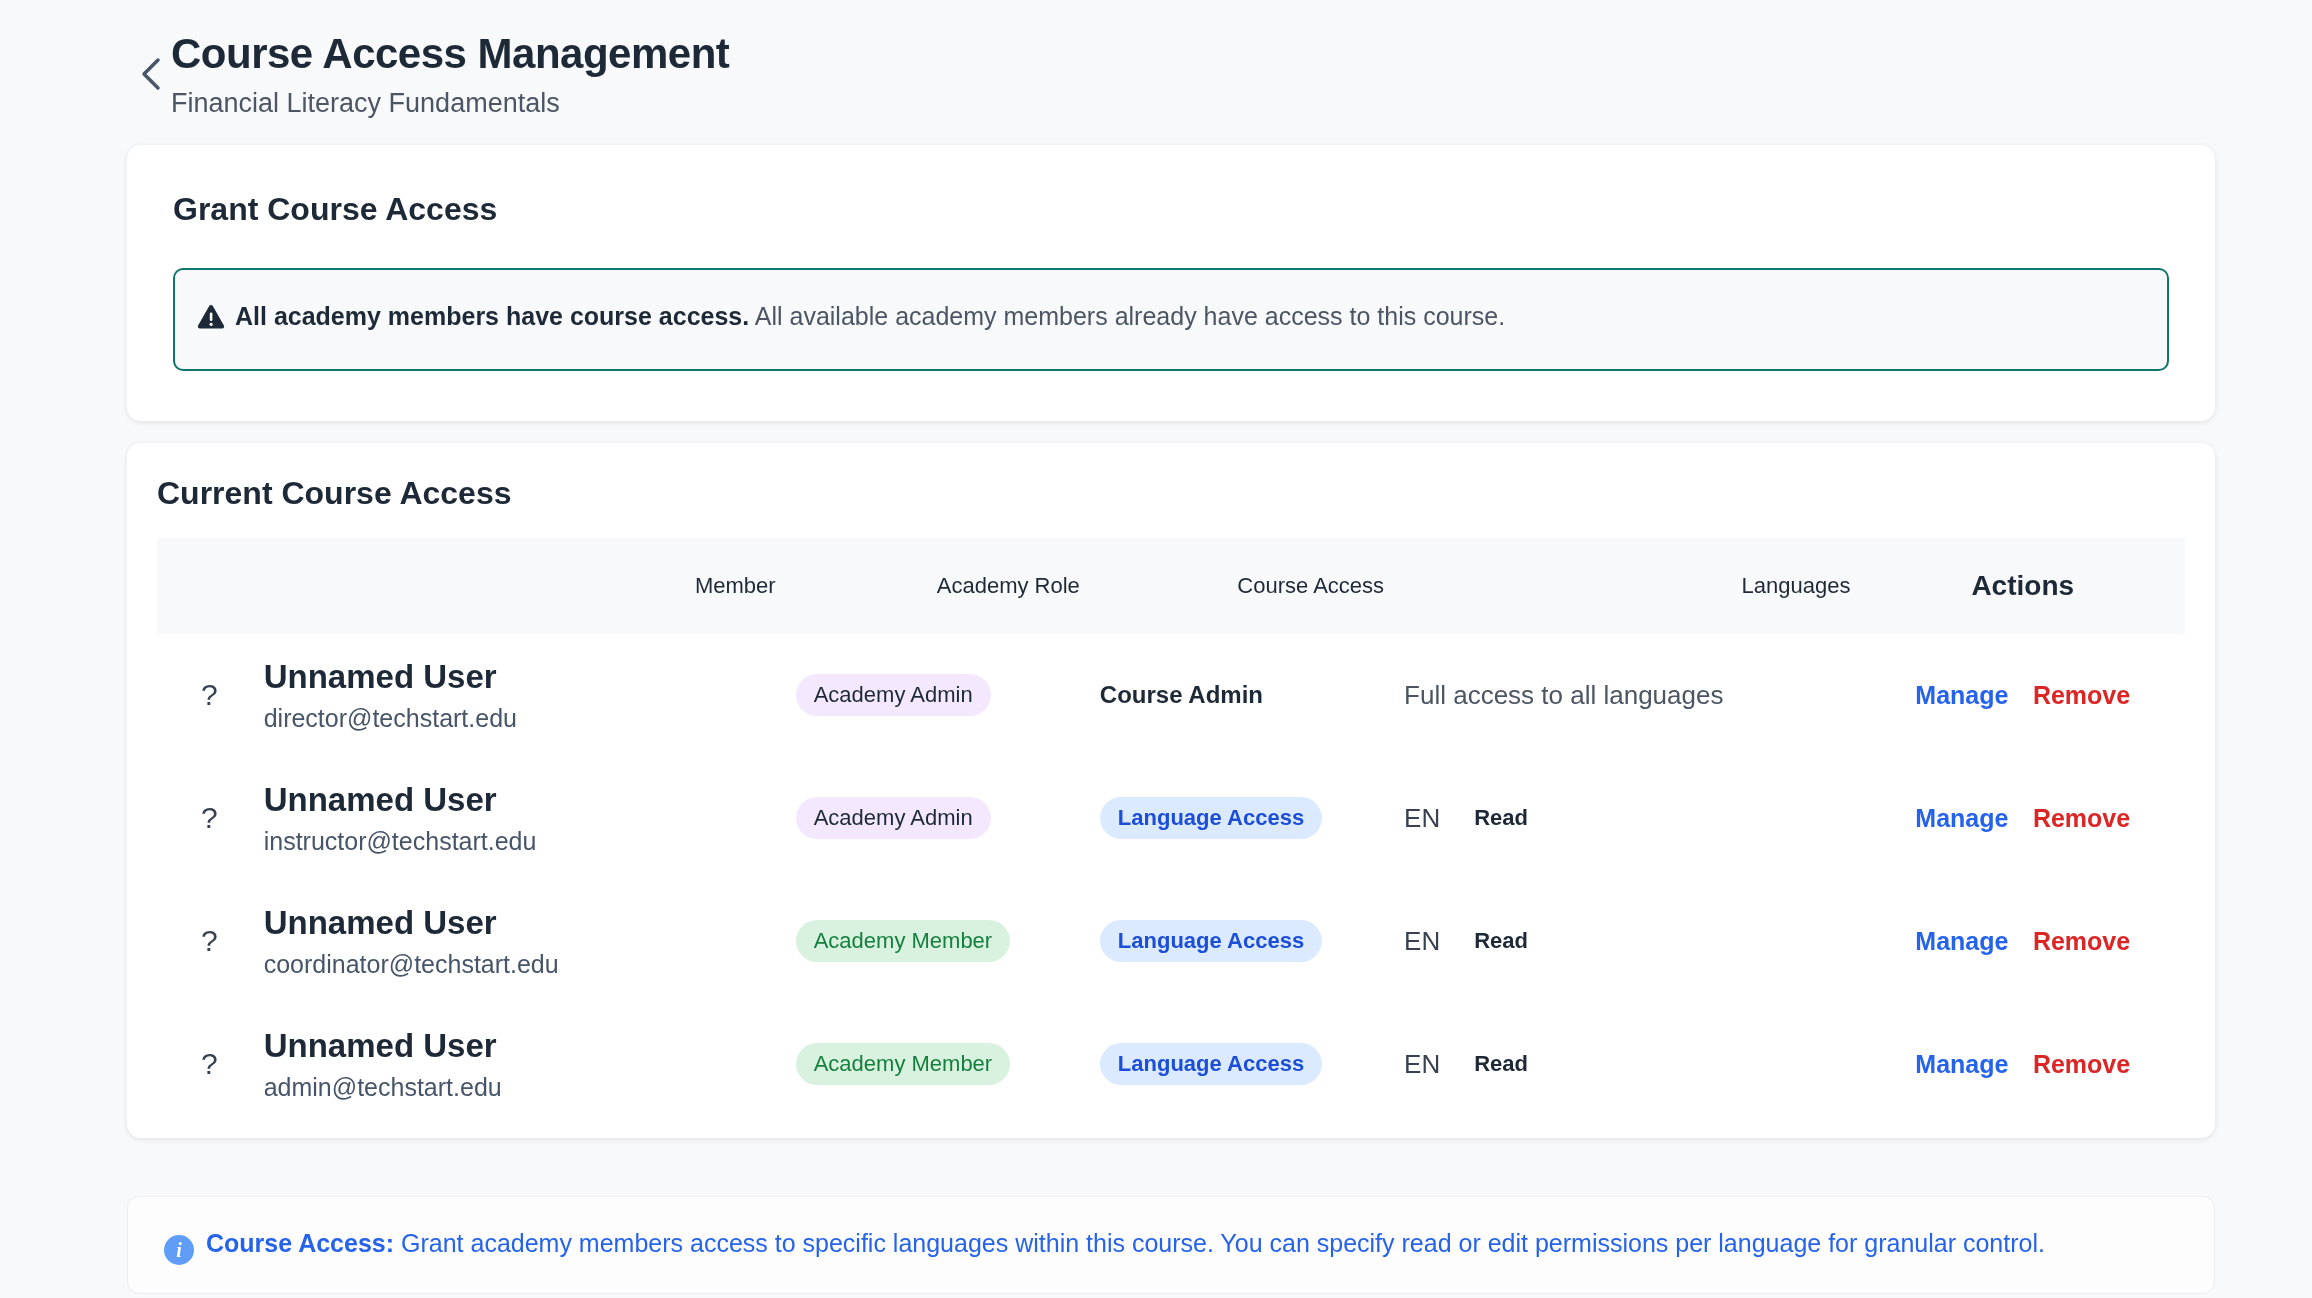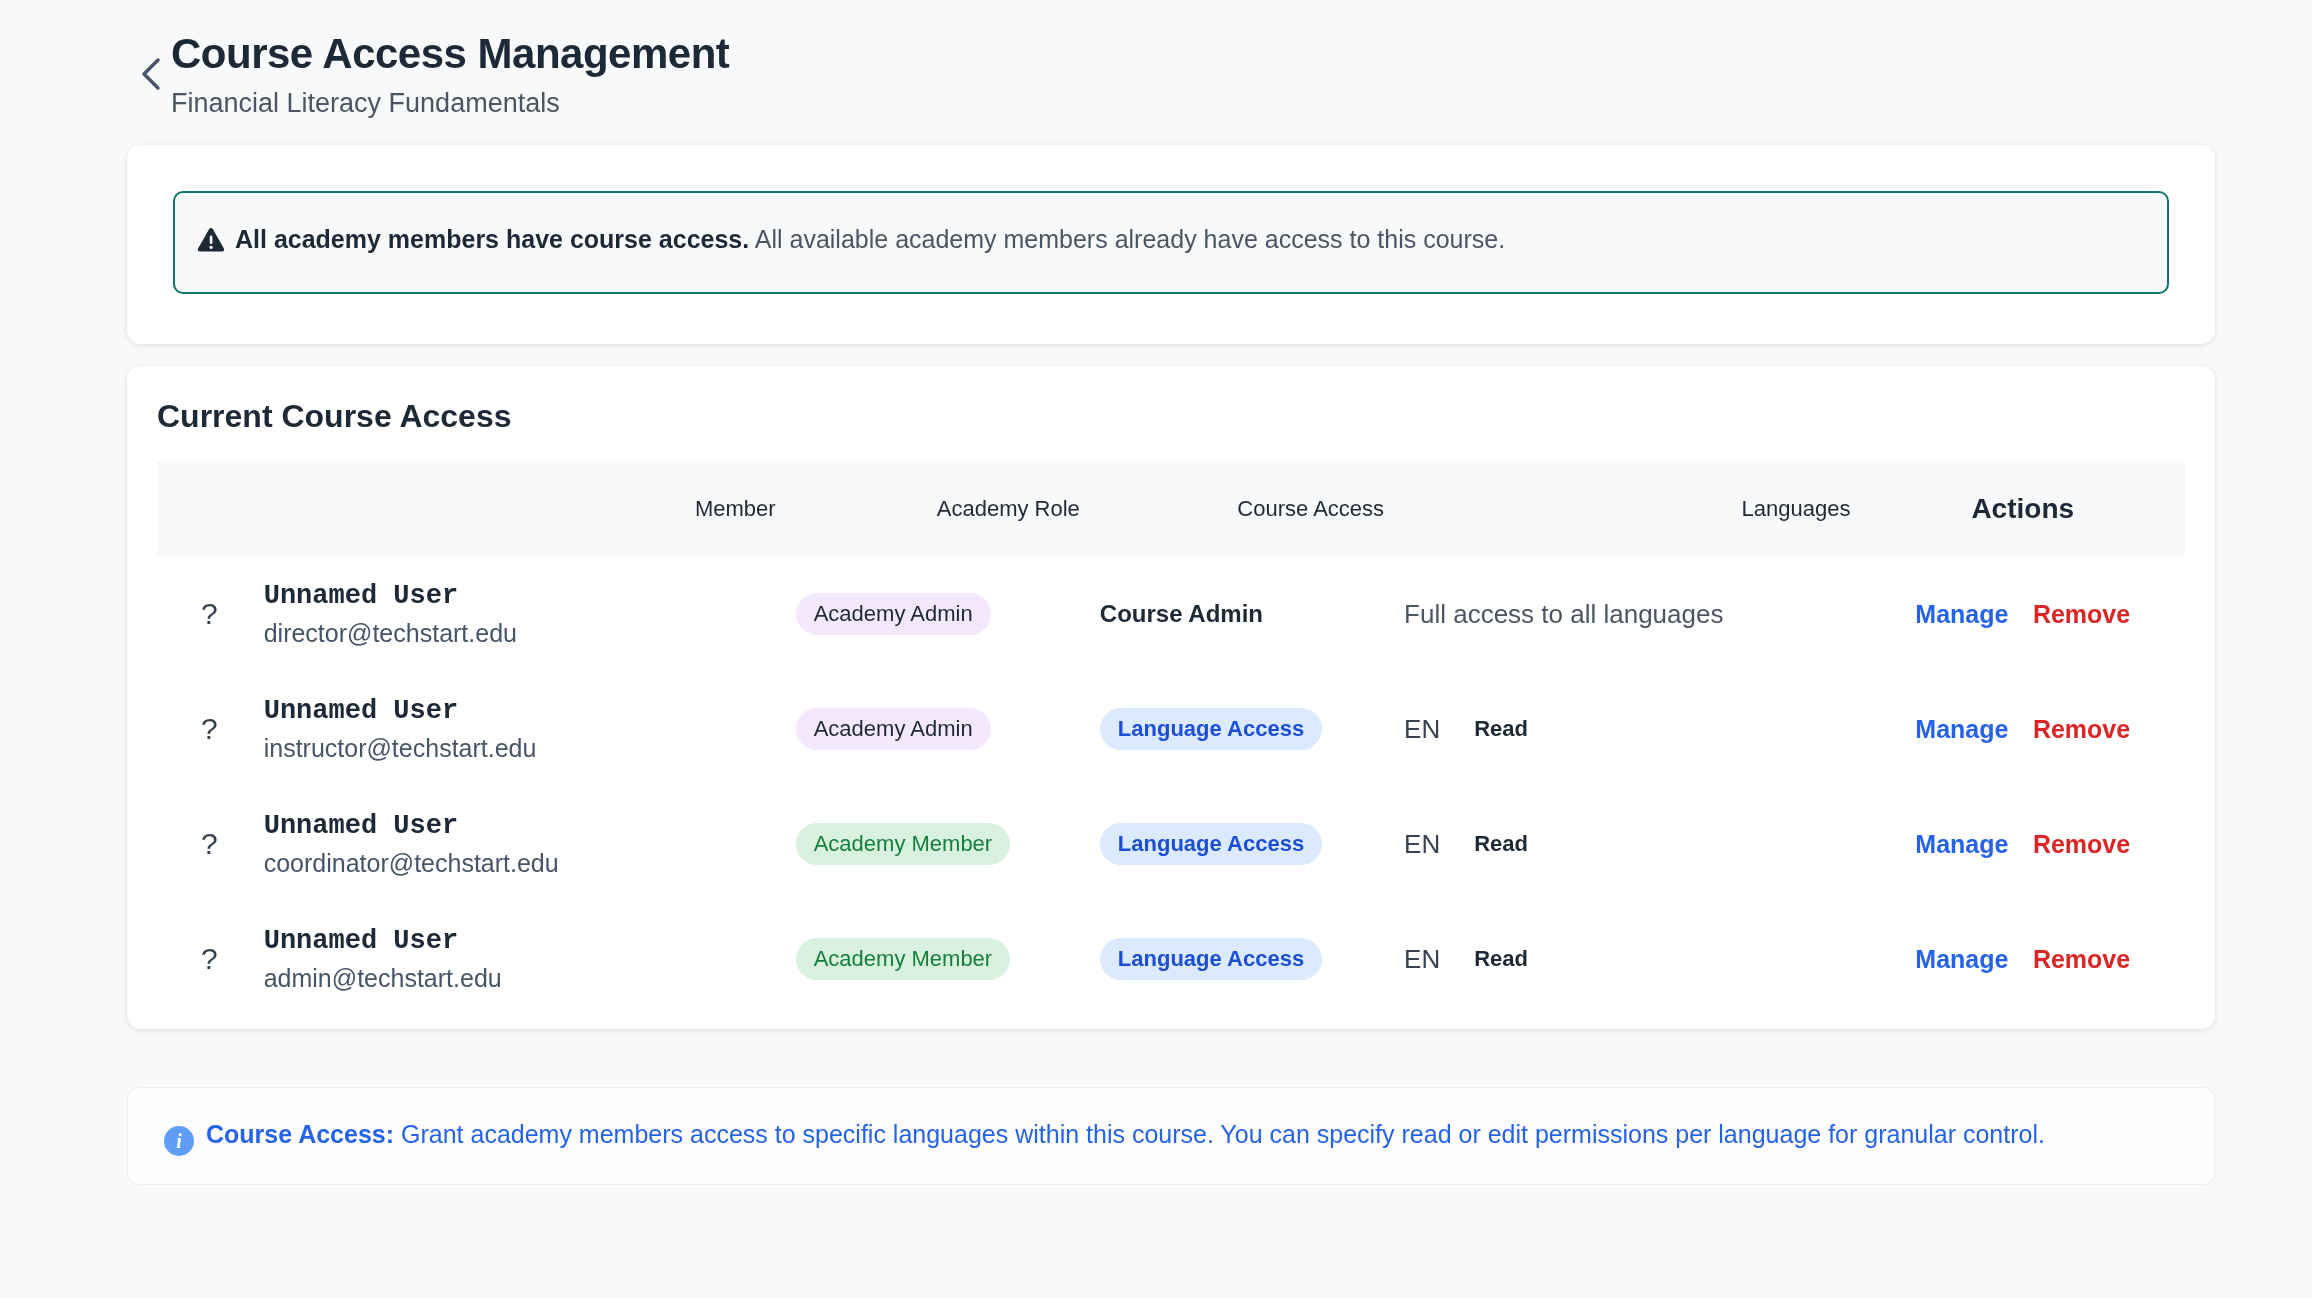--- a/index.html
+++ b/index.html
@@ -60,21 +60,21 @@
   th{
     text-align:right;font-size:22px;font-weight:400;color:var(--text-dark);
     padding:32px 10px;
   }
   th.th-member{padding-left:44px;}
   th.th-actions{text-align:center;font-size:28px;font-weight:700;}
   td{padding:24px 10px;vertical-align:middle;}
   td.cell-member{padding-left:44px;}
   .member{display:flex;align-items:center;gap:46px;}
   .avatar{font-size:30px;color:#374151;}
-  .member-name{font-size:27px;font-weight:700;color:var(--text-dark);font-family:Liberation Mono, monospace;}
+  .member-name{font-size:33px;font-weight:700;color:var(--text-dark);}
   .member-email{font-size:25px;color:#475569;margin-top:8px;}
 
   .badge{display:inline-block;padding:8px 18px;border-radius:999px;font-size:22px;font-weight:500;white-space:nowrap;}
   .role-admin{background:var(--role-admin-bg);color:var(--text-dark);}
   .role-member{background:var(--role-member-bg);color:var(--role-member-text);}
   .lang-access{background:var(--lang-badge-bg);color:var(--lang-badge-text);font-weight:600;}
   .course-admin-text{font-size:24px;font-weight:600;color:var(--text-dark);}
 
   .full-access{font-size:26px;color:var(--text-gray);}
   .lang-row{display:flex;align-items:center;gap:34px;}
@@ -112,20 +112,21 @@
         </svg>
       </span>
     </button>
     <div class="title-block">
       <h1>Course Access Management</h1>
       <div class="subtitle">Financial Literacy Fundamentals</div>
     </div>
   </div>
 
   <section class="card grant-card">
+    <h2>Grant Course Access</h2>
     <div class="alert">
       <span class="warn-icon">
         <svg width="28" height="26" viewBox="0 0 28 26">
           <path d="M12.2 2.1 c0.8-1.4 2.8-1.4 3.6 0 l11.1 19.4 c0.8 1.4 -0.2 3.1 -1.8 3.1 H2.9 c-1.6 0 -2.6 -1.7 -1.8 -3.1 Z" fill="#1e2937"></path>
           <rect x="12.8" y="8.5" width="2.6" height="8.5" rx="1.3" fill="#ffffff"></rect>
           <circle cx="14.1" cy="20.3" r="1.6" fill="#ffffff"></circle>
         </svg>
       </span><b>All academy members have course access.</b><span> All available academy members already have access to this course.</span>
     </div>
   </section>

